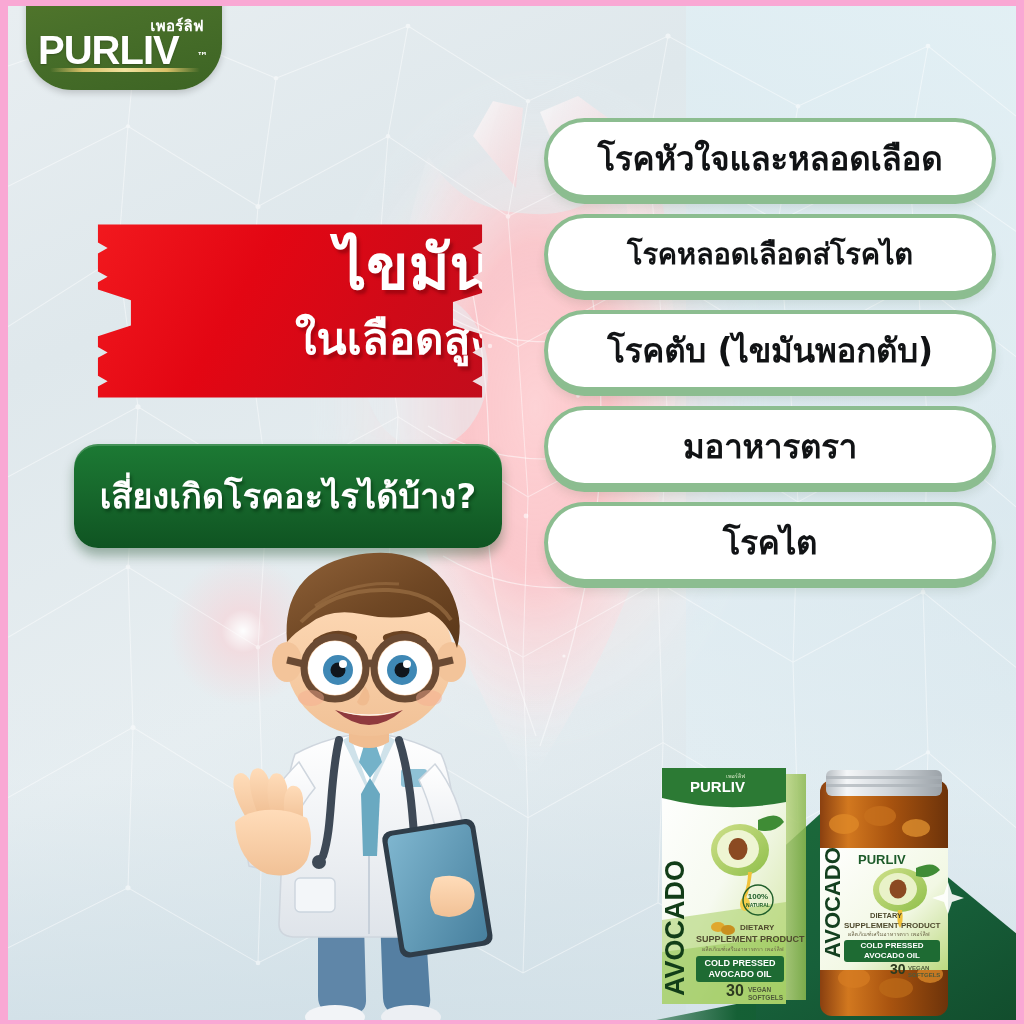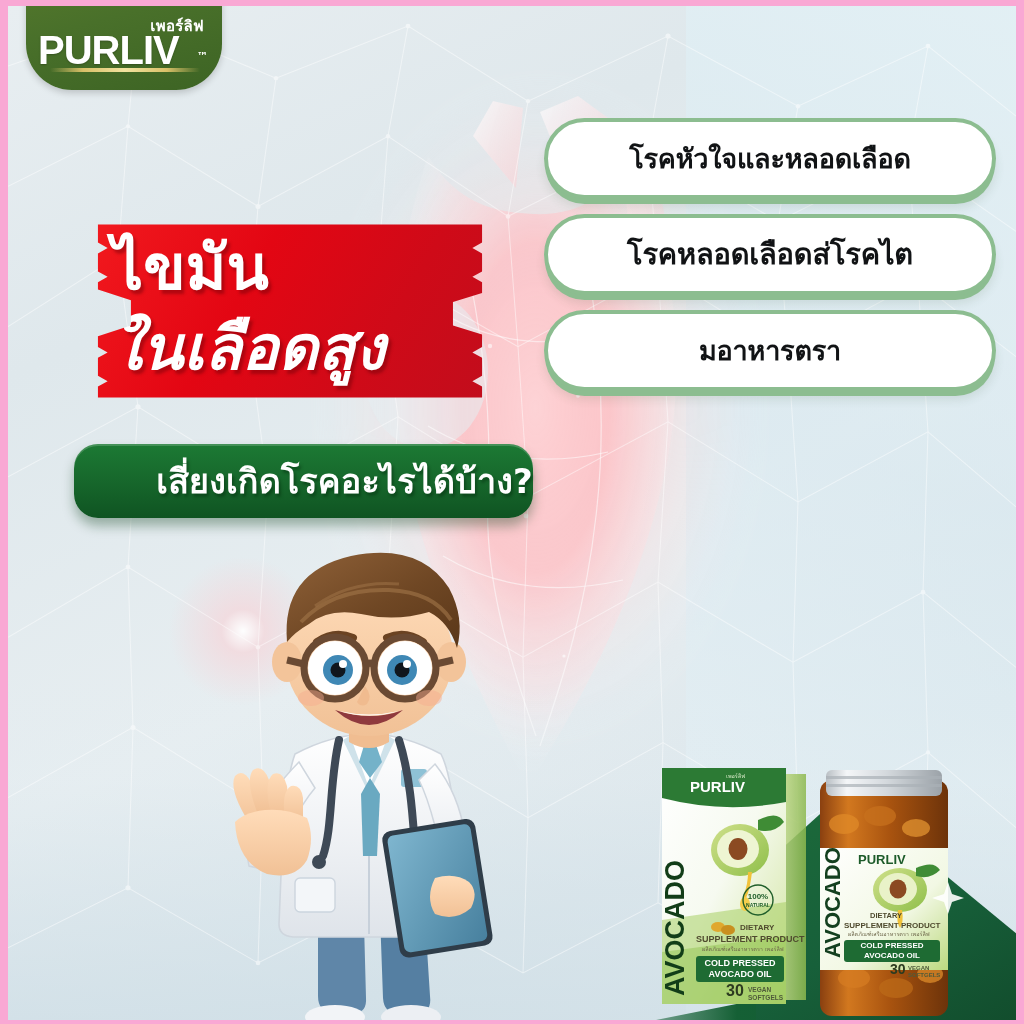--- a/index.html
+++ b/index.html
@@ -87,56 +87,56 @@
   .ticket{
     position:absolute;left:88px;top:215px;width:388px;height:180px;
     background:linear-gradient(120deg,#f2191e 0%,#e30613 38%,#cf0a18 72%,#c20d1c 100%);
     z-index:30;
     filter:drop-shadow(0 7px 10px rgba(90,0,6,.30));
     -webkit-mask-image:var(--tm);mask-image:var(--tm);
     -webkit-mask-size:100% 100%;mask-size:100% 100%;
     -webkit-mask-repeat:no-repeat;mask-repeat:no-repeat;
   }
   .ticket .t1,.ticket .t2{
-    position:absolute;left:16px;width:100%;text-align:left;color:#fff;font-weight:800;
+    position:absolute;left:8px;width:100%;text-align:right;color:#fff;font-weight:800;
     text-shadow:3px 4px 3px rgba(110,0,8,.45);
     font-family:"DejaVu Sans","Liberation Sans",sans-serif;
   }
   .ticket .t1{top:16px;font-size:62px;line-height:1;}
-  .ticket .t2{top:96px;font-size:61px;line-height:1;font-style:italic;}
+  .ticket .t2{top:96px;font-size:44px;line-height:1;}
 
   
   .cta{
-    position:absolute;left:66px;top:438px;width:428px;height:74px;
+    position:absolute;left:66px;top:438px;width:428px;height:104px;
     border-radius:24px;
     background:linear-gradient(180deg,#1c7a34 0%,#17682c 48%,#0f5422 100%);
     box-shadow:0 8px 12px rgba(10,60,22,.35),inset 0 2px 0 rgba(255,255,255,.18);
     z-index:30;
-    display:flex;align-items:center;justify-content:flex-end;padding-left:31px;
+    display:flex;align-items:center;justify-content:center;
   }
   .cta span{
     color:#fff;font-size:34px;font-weight:800;letter-spacing:.2px;
     text-shadow:2px 3px 3px rgba(0,40,12,.45);
   }
 
   
   .list{
     position:absolute;left:536px;top:112px;width:452px;
     display:flex;flex-direction:column;gap:15px;z-index:30;
   }
   .pill{
     position:relative;height:81px;border-radius:42px;
     background:#ffffff;
     border:4px solid #8cbd90;
     box-shadow:0 6px 0 -1px #8cbd90, 0 9px 10px rgba(60,90,60,.12);
     display:flex;align-items:center;justify-content:center;
     box-sizing:border-box;
   }
   .pill span{
-    color:#111315;font-size:27px;font-weight:800;line-height:1;letter-spacing:-.2px;
+    color:#111315;font-size:33px;font-weight:800;line-height:1;letter-spacing:-.2px;
     white-space:nowrap;
   }
   .pill.sm span{font-size:29px;}
 
   
   .doctor{position:absolute;left:175px;top:520px;width:372px;height:500px;z-index:34;}
   .doctor svg{width:100%;height:100%;display:block;}
 
   
   .product{position:absolute;right:0;bottom:0;width:368px;height:268px;z-index:36;}
@@ -299,21 +299,27 @@
     </div>
 
     <div class="list">
       <div class="pill">
         <span>โรคหัวใจและหลอดเลือด</span>
       </div>
       <div class="pill sm">
         <span>โรคหลอดเลือดส่โรคไต</span>
       </div>
       <div class="pill">
+        <span>โรคตับ (ไขมันพอกตับ)</span>
+      </div>
+      <div class="pill">
         <span>มอาหารตรา</span>
+      </div>
+      <div class="pill">
+        <span>โรคไต</span>
       </div>
     </div>
 
     <div class="corner-lo"></div>
     <div class="corner"></div>
 
     <div class="doctor">
       <svg viewBox="0 0 372 500" aria-hidden="true">
         <defs>
           <linearGradient id="coat" x1="0" y1="0" x2="0" y2="1">

